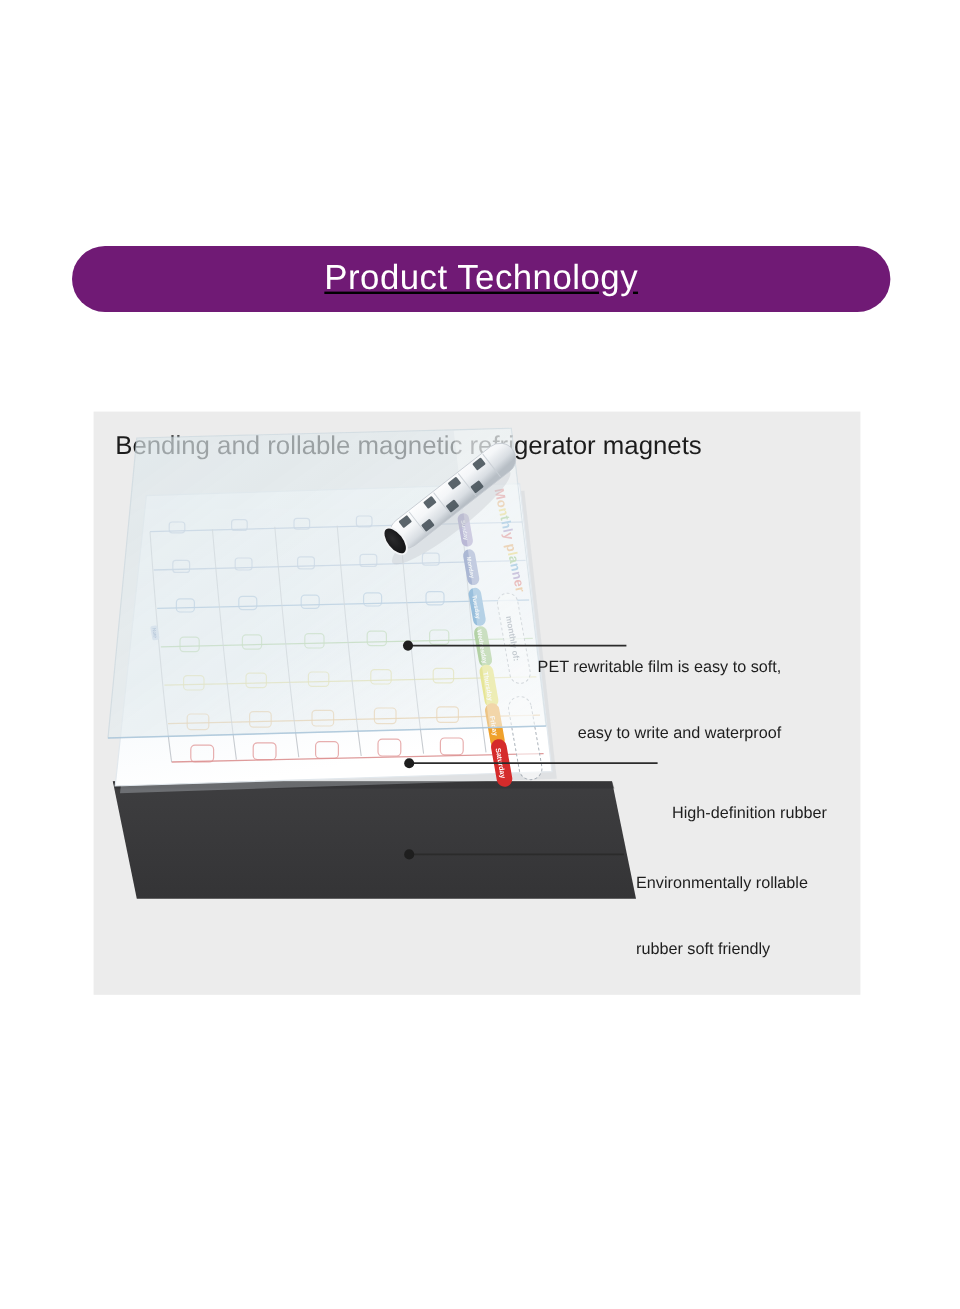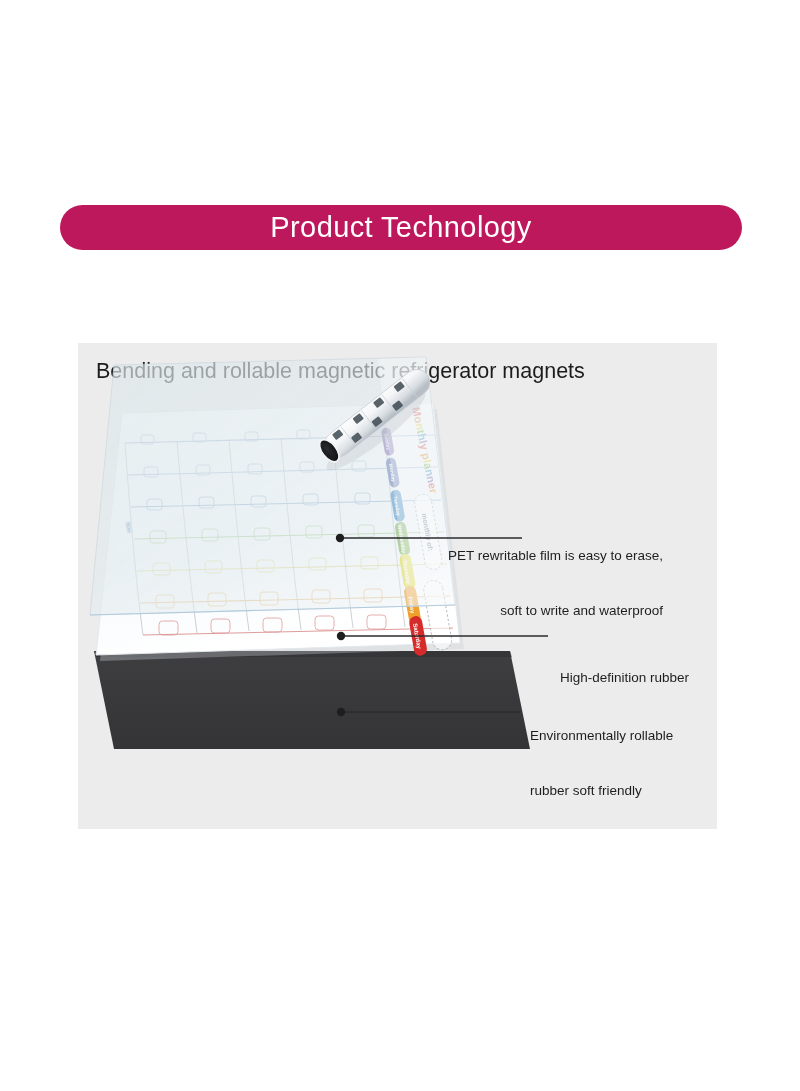--- a/index.html
+++ b/index.html
@@ -10,24 +10,24 @@
     font-family:"Liberation Sans", sans-serif;
     position:relative;
     overflow:hidden;
     -webkit-font-smoothing:antialiased;
   }
 
   
   .banner{
     position:absolute;
     left:60px; top:205px;
-    width:682px; height:45px;
-    background:#be185d;
+    width:682px; height:55px;
+    background:#701a75;
     border-radius:28.5px;
-    display:flex; align-items:center; justify-content:center;
+    display:flex; align-items:center; justify-content:center;text-decoration:underline;
   }
   .banner-title{
     color:#ffffff;
     font-size:29px;
     letter-spacing:.4px;
     line-height:1;
     white-space:nowrap;
   }
 
   
@@ -277,22 +277,22 @@
       </g>
       <g fill="#1E1E1E">
         <circle cx="262" cy="195" r="4.2"></circle>
         <circle cx="263" cy="293" r="4.2"></circle>
         <circle cx="263" cy="369" r="4.2"></circle>
       </g>
     </svg>
   </div>
 
   <div class="ann ann-1">
-    <div>PET rewritable film is easy to erase,</div>
-    <div>soft to write and waterproof</div>
+    <div>PET rewritable film is easy to soft,</div>
+    <div>easy to write and waterproof</div>
   </div>
 
   <div class="ann ann-2">
     <div>High-definition rubber</div>
   </div>
 
   <div class="ann ann-3">
     <div>Environmentally rollable</div>
     <div>rubber soft friendly</div>
   </div>

